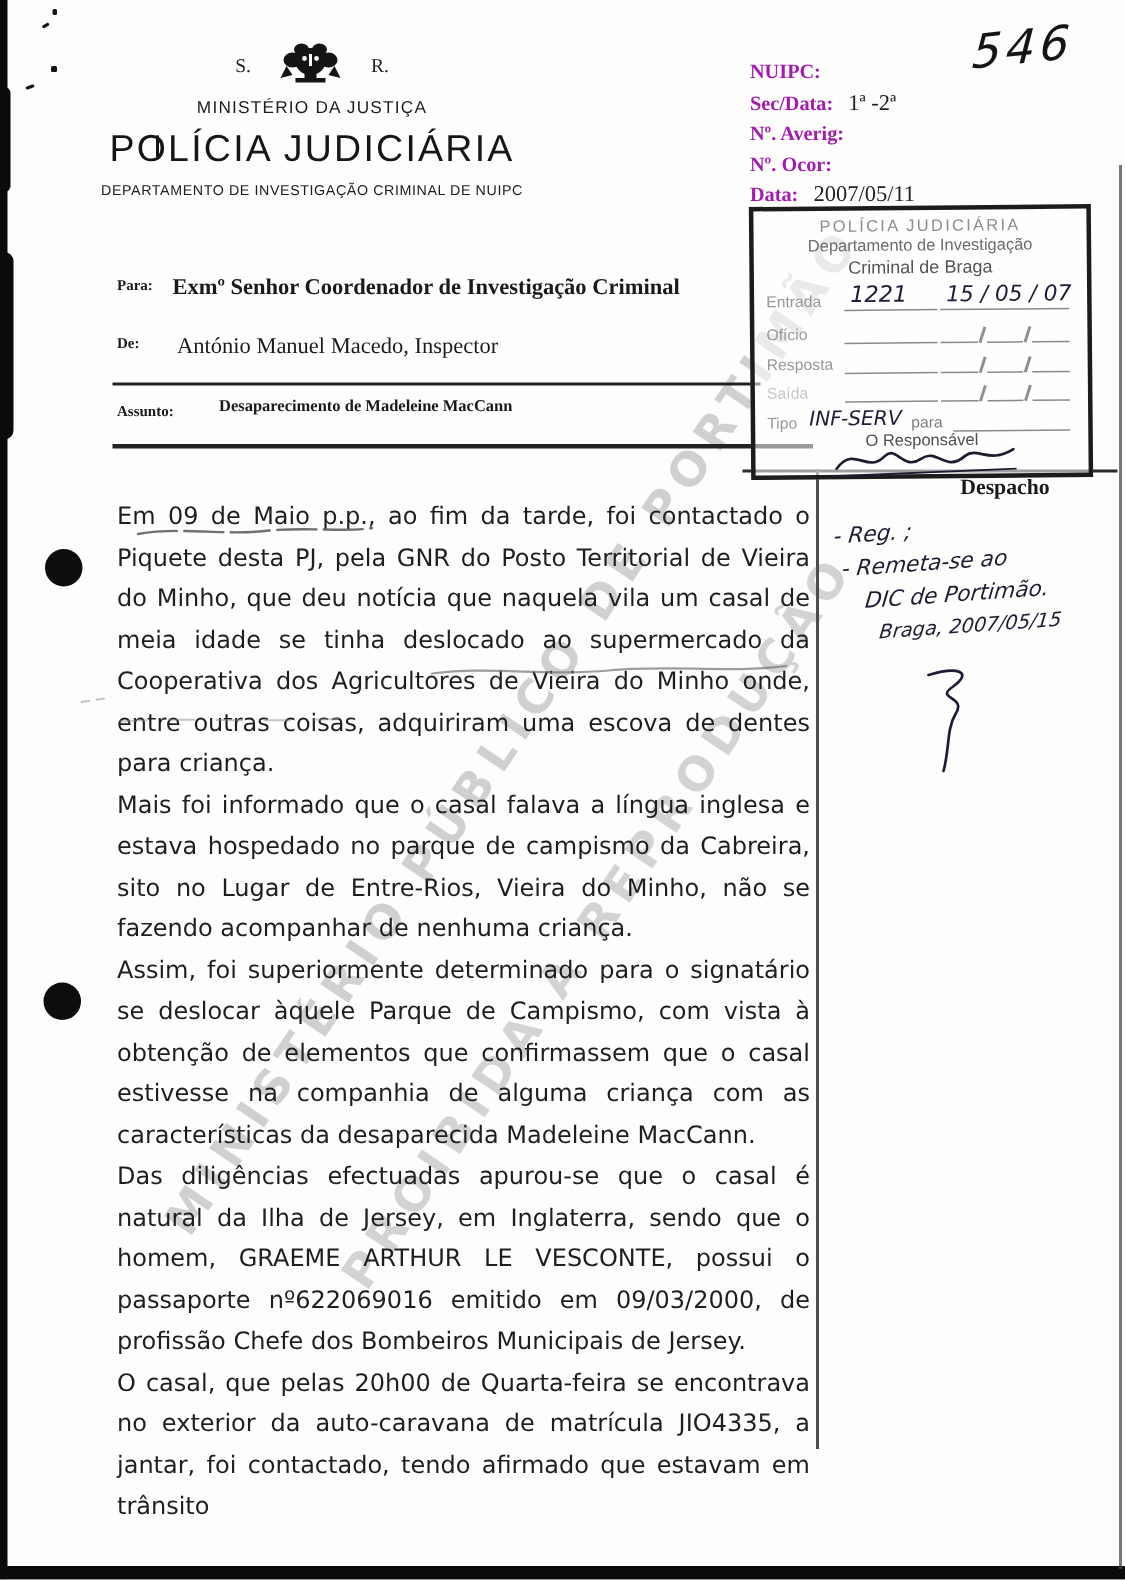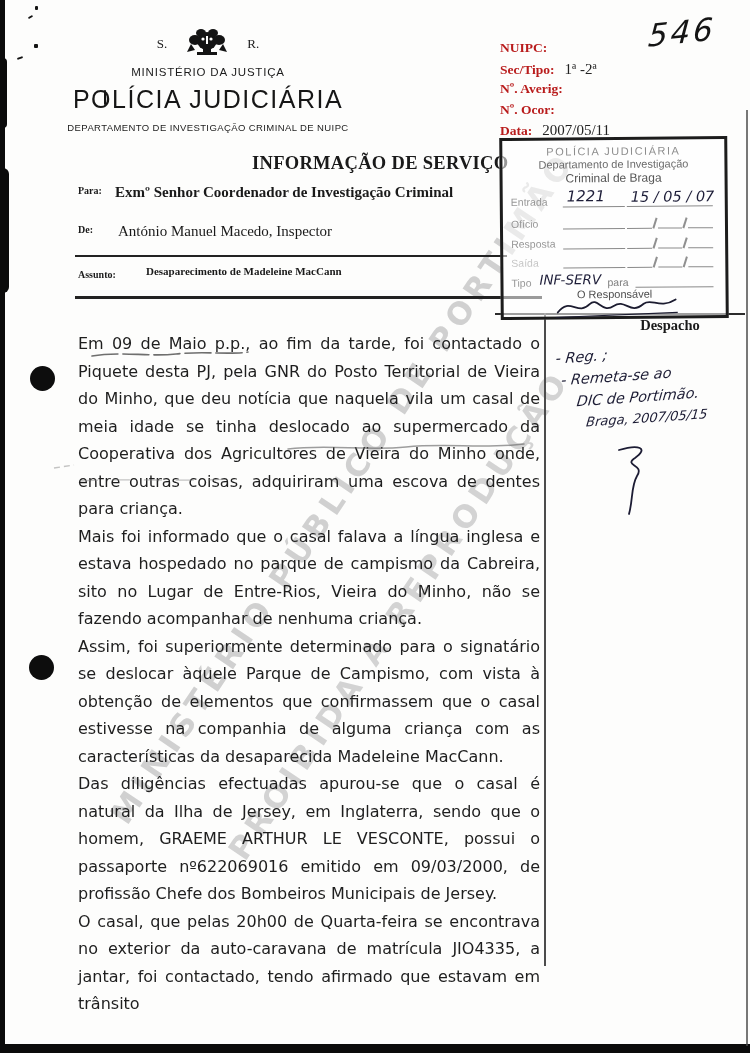--- a/index.html
+++ b/index.html
@@ -23,21 +23,21 @@
   .wm2{left:236px;top:838px;font-size:31px;transform:rotate(-56deg);}
   
   .hdr-left{position:absolute;left:38px;top:28px;width:340px;text-align:center;z-index:3;}
   .crest-row{display:flex;align-items:center;justify-content:center;gap:14px;font-size:13px;color:#222;}
   .ministry{margin-top:6px;font-family:"Liberation Sans",sans-serif;font-size:11.5px;letter-spacing:.8px;color:#1c1c1c;}
   .agency{margin-top:7px;font-family:"Liberation Sans",sans-serif;font-size:25px;letter-spacing:1.5px;color:#161616;}
   .dept{margin-top:8px;font-family:"Liberation Sans",sans-serif;font-size:9.5px;letter-spacing:.4px;color:#1c1c1c;}
   
   .hdr-right{position:absolute;left:500px;top:40px;width:230px;z-index:3;}
   .meta-row{display:flex;align-items:baseline;height:20.5px;}
-  .meta-label{font-weight:bold;font-size:13.5px;color:#b91c1c;}
+  .meta-label{font-weight:bold;font-size:13.5px;color:#a21caf;}
   .meta-value{font-size:15px;margin-left:10px;color:#222;}
   .hand{font-family:"DejaVu Sans",sans-serif;font-style:italic;color:#1d1d38;}
   .pagenum{position:absolute;left:648px;top:14px;font-size:31px;letter-spacing:3px;
            transform:rotate(-6deg) skewX(-10deg);z-index:3;color:#151515;}
   
   .doc-title{position:absolute;left:252px;top:153px;font-size:18.5px;font-weight:bold;letter-spacing:.3px;z-index:3;}
   .addr-label{position:absolute;font-weight:bold;font-size:10px;z-index:3;}
   .addr-value{position:absolute;font-size:15px;z-index:3;}
   .rule{position:absolute;background:#222;z-index:3;}
   .assunto-value{position:absolute;font-size:11px;font-weight:bold;z-index:3;}
@@ -124,40 +124,39 @@
     <div class="agency">POLÍCIA JUDICIÁRIA</div>
     <div class="dept">DEPARTAMENTO DE INVESTIGAÇÃO CRIMINAL DE NUIPC</div>
   </div>
 
   <div class="hdr-right">
     <div class="meta-row">
       <span class="meta-label">NUIPC:</span>
       <span class="meta-value"></span>
     </div>
     <div class="meta-row">
-      <span class="meta-label">Sec/Tipo:</span>
+      <span class="meta-label">Sec/Data:</span>
       <span class="meta-value">1ª -2ª</span>
     </div>
     <div class="meta-row">
       <span class="meta-label">Nº. Averig:</span>
       <span class="meta-value"></span>
     </div>
     <div class="meta-row">
       <span class="meta-label">Nº. Ocor:</span>
       <span class="meta-value"></span>
     </div>
     <div class="meta-row">
       <span class="meta-label">Data:</span>
       <span class="meta-value">2007/05/11</span>
     </div>
   </div>
 
   <div class="pagenum hand">546</div>
 
-  <div class="doc-title">INFORMAÇÃO DE SERVIÇO</div>
   <div class="addr-label" style="left:78px;top:185px;">Para:</div>
   <div class="addr-value" style="left:115px;top:184px;font-weight:bold;">Exmº Senhor Coordenador de Investigação Criminal</div>
   <div class="addr-label" style="left:78px;top:224px;">De:</div>
   <div class="addr-value" style="left:118px;top:223px;">António Manuel Macedo, Inspector</div>
   <div class="rule" style="left:75px;top:255px;width:432px;height:2px;"></div>
   <div class="addr-label" style="left:78px;top:269px;">Assunto:</div>
   <div class="assunto-value" style="left:146px;top:265px;">Desaparecimento de Madeleine MacCann</div>
   <div class="rule" style="left:75px;top:296px;width:467px;height:2.5px;"></div>
 
   <div class="stamp">

